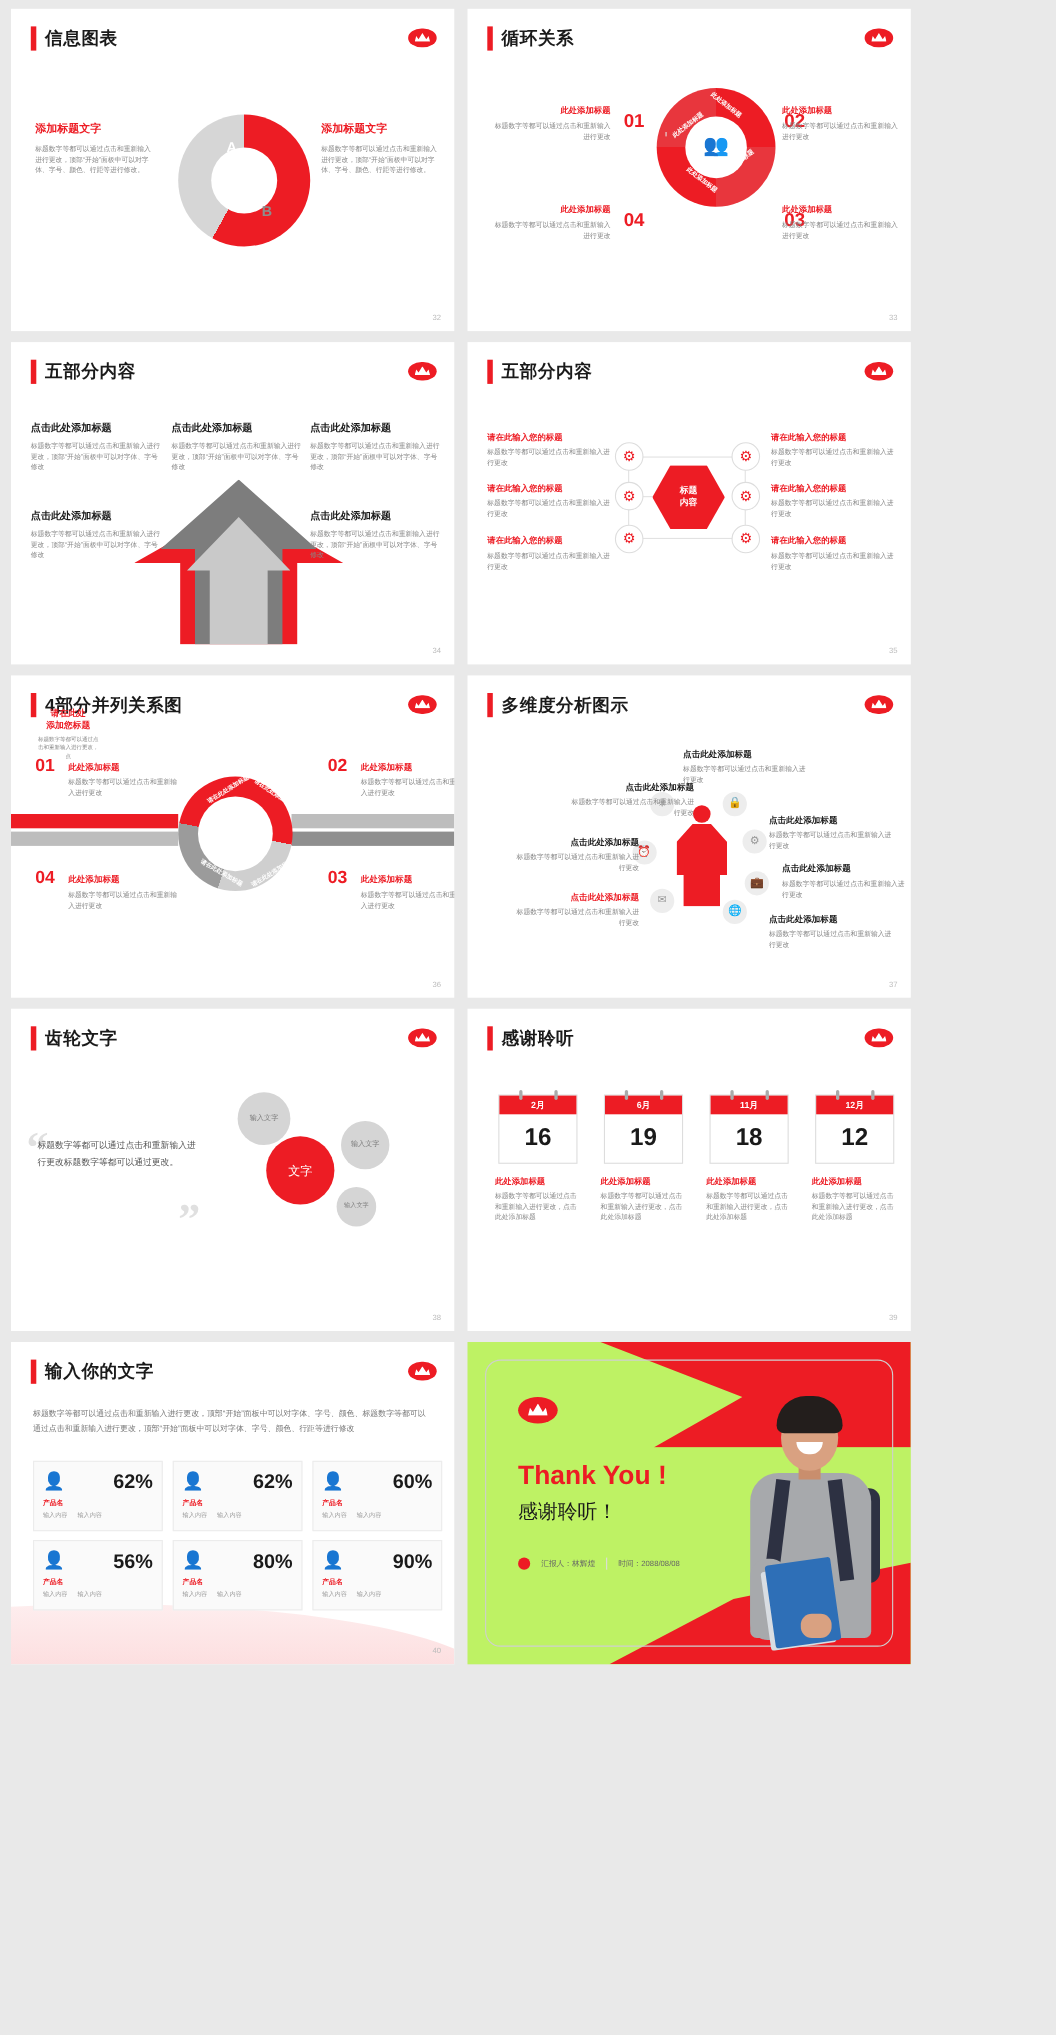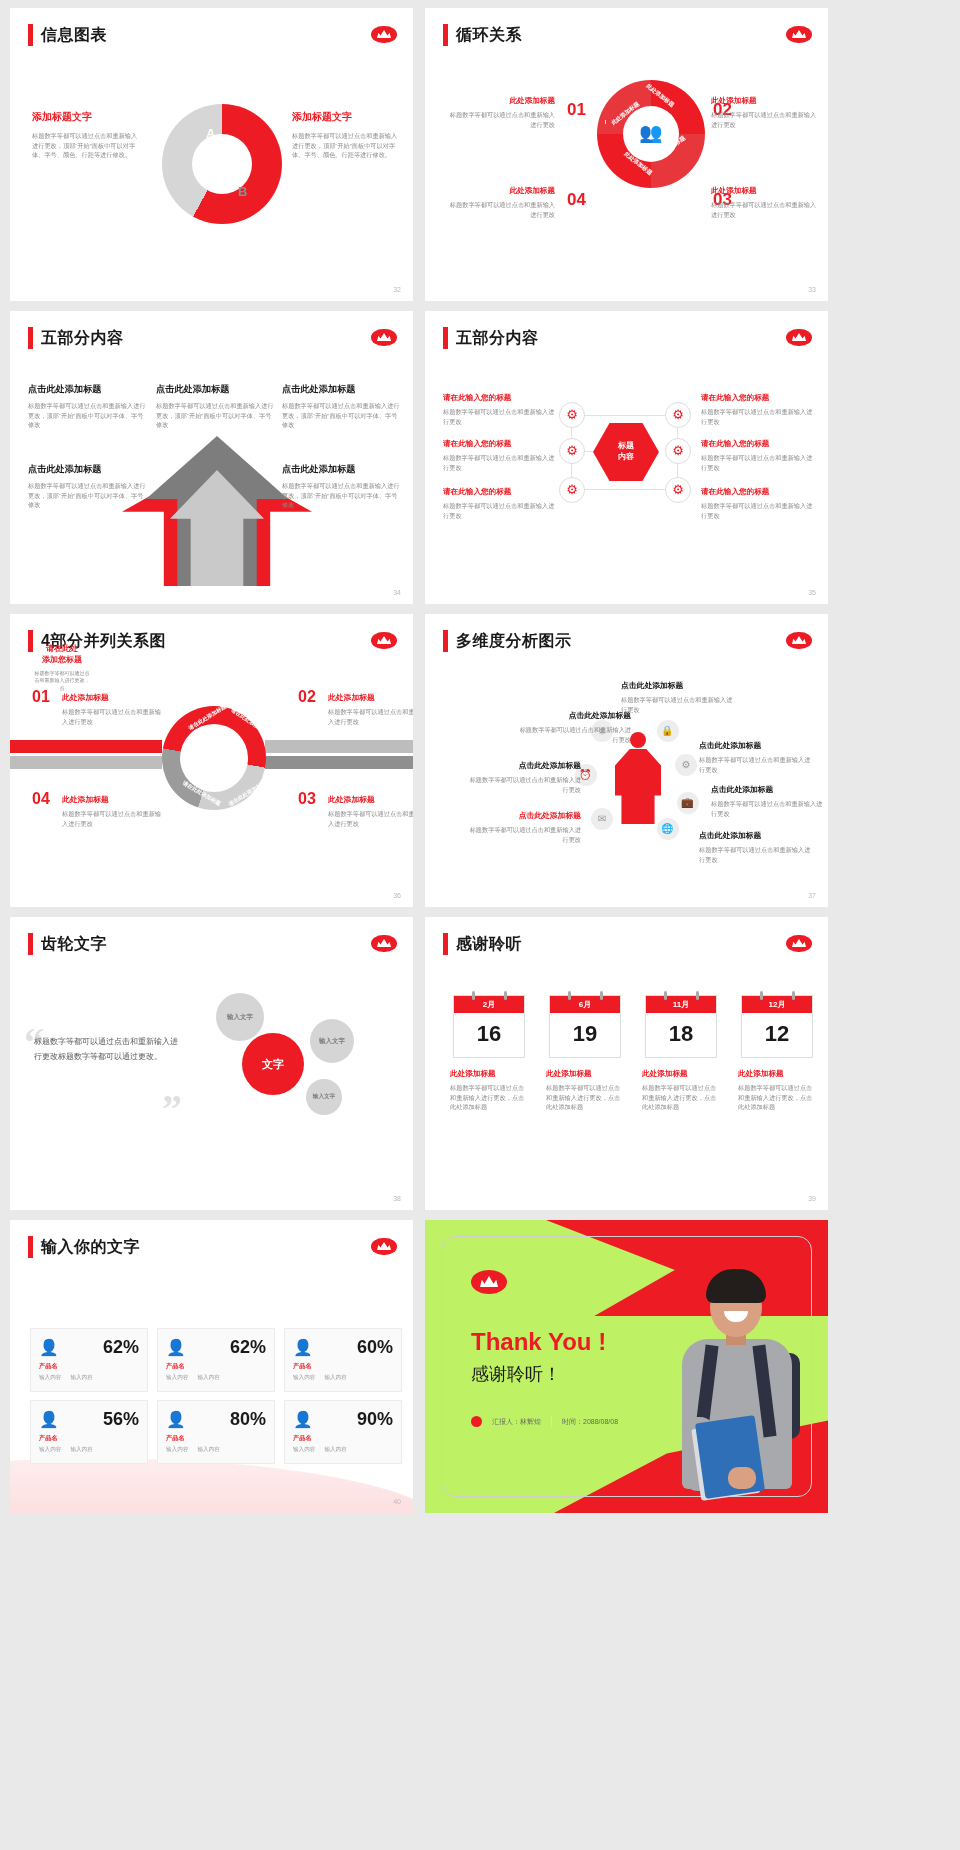--- a/index.html
+++ b/index.html
@@ -180,21 +180,21 @@
     text-align: center; line-height: 22px;
   }
   .s37c { position: absolute; width: 116px; }
   .s37c .t { font-size: 7.8px; font-weight: bold; color: #1a1a1a; margin-bottom: 4px; }
   .s37c.red .t { color: #ed1c24; }
 
   
   .gear {
     position: absolute; border-radius: 50%;
     display: flex; align-items: center; justify-content: center;
-    text-align: center; font-weight: bold;
+    text-align: center; font-weight: normal;
   }
   .gear::before {
     content: ""; position: absolute; inset: -7px; border-radius: 50%;
     background: inherit;
     clip-path: polygon(50% 0,58% 7%,68% 3%,72% 13%,83% 13%,83% 24%,93% 28%,88% 38%,96% 45%,88% 53%,93% 62%,83% 67%,83% 78%,72% 78%,68% 88%,58% 84%,50% 92%,42% 84%,32% 88%,28% 78%,17% 78%,17% 67%,7% 62%,12% 53%,4% 45%,12% 38%,7% 28%,17% 24%,17% 13%,28% 13%,32% 3%,42% 7%);
     z-index: -1;
   }
   .g-red { background: #ed1c24; color: #fff; }
   .g-gry { background: #d5d5d5; color: #7d7d7d; }
   .quote {
@@ -644,20 +644,21 @@
   </div>
 
   <div class="slide">
     <div class="pinkwave"></div>
     <div class="s-head">
       <div class="s-bar"></div>
       <div class="s-title">输入你的文字</div>
     </div>
     <div class="badge"></div>
 
+    <div class="ptext">标题数字等都可以通过点击和重新输入进行更改，顶部“开始”面板中可以对字体、字号、颜色、标题数字等都可以通过点击和重新输入进行更改，顶部“开始”面板中可以对字体、字号、颜色、行距等进行修改</div>
 
     <div class="pgrid">
       <div class="pcard">
         <div class="top">
           <div class="pico">👤</div>
           <div class="pval">62%</div>
         </div>
         <div class="pname">产品名</div>
         <div class="prow">
           <span>输入内容</span>

